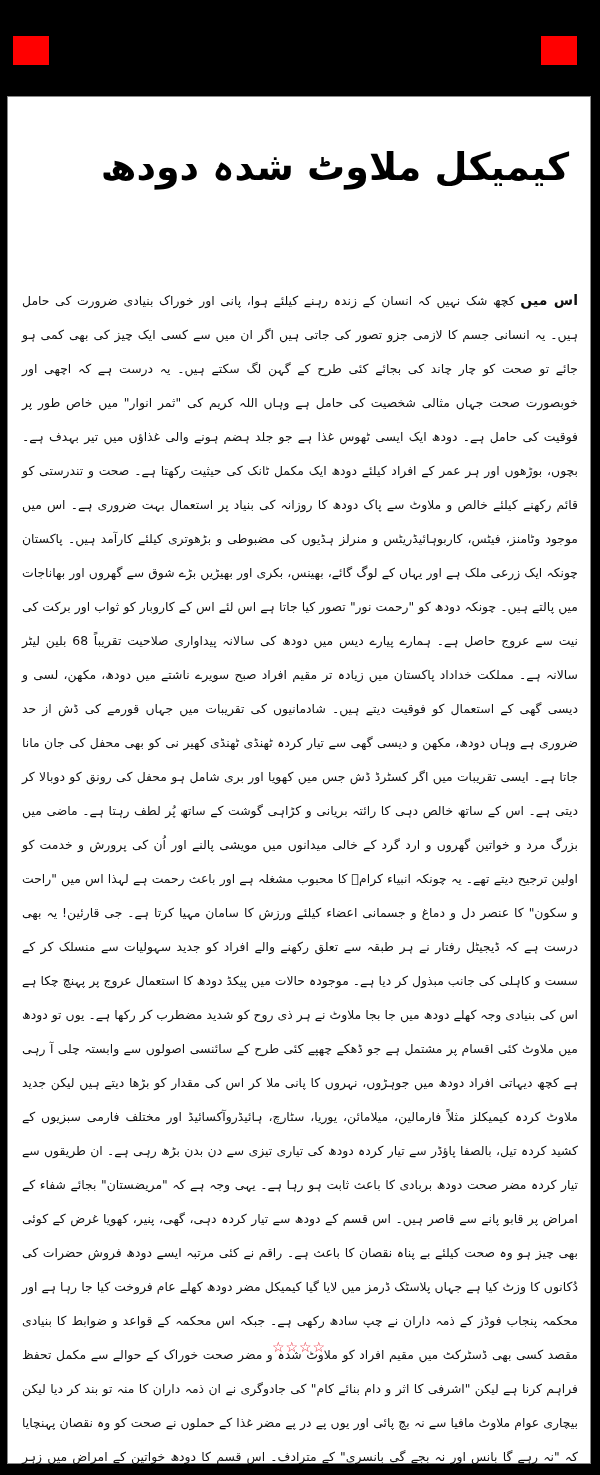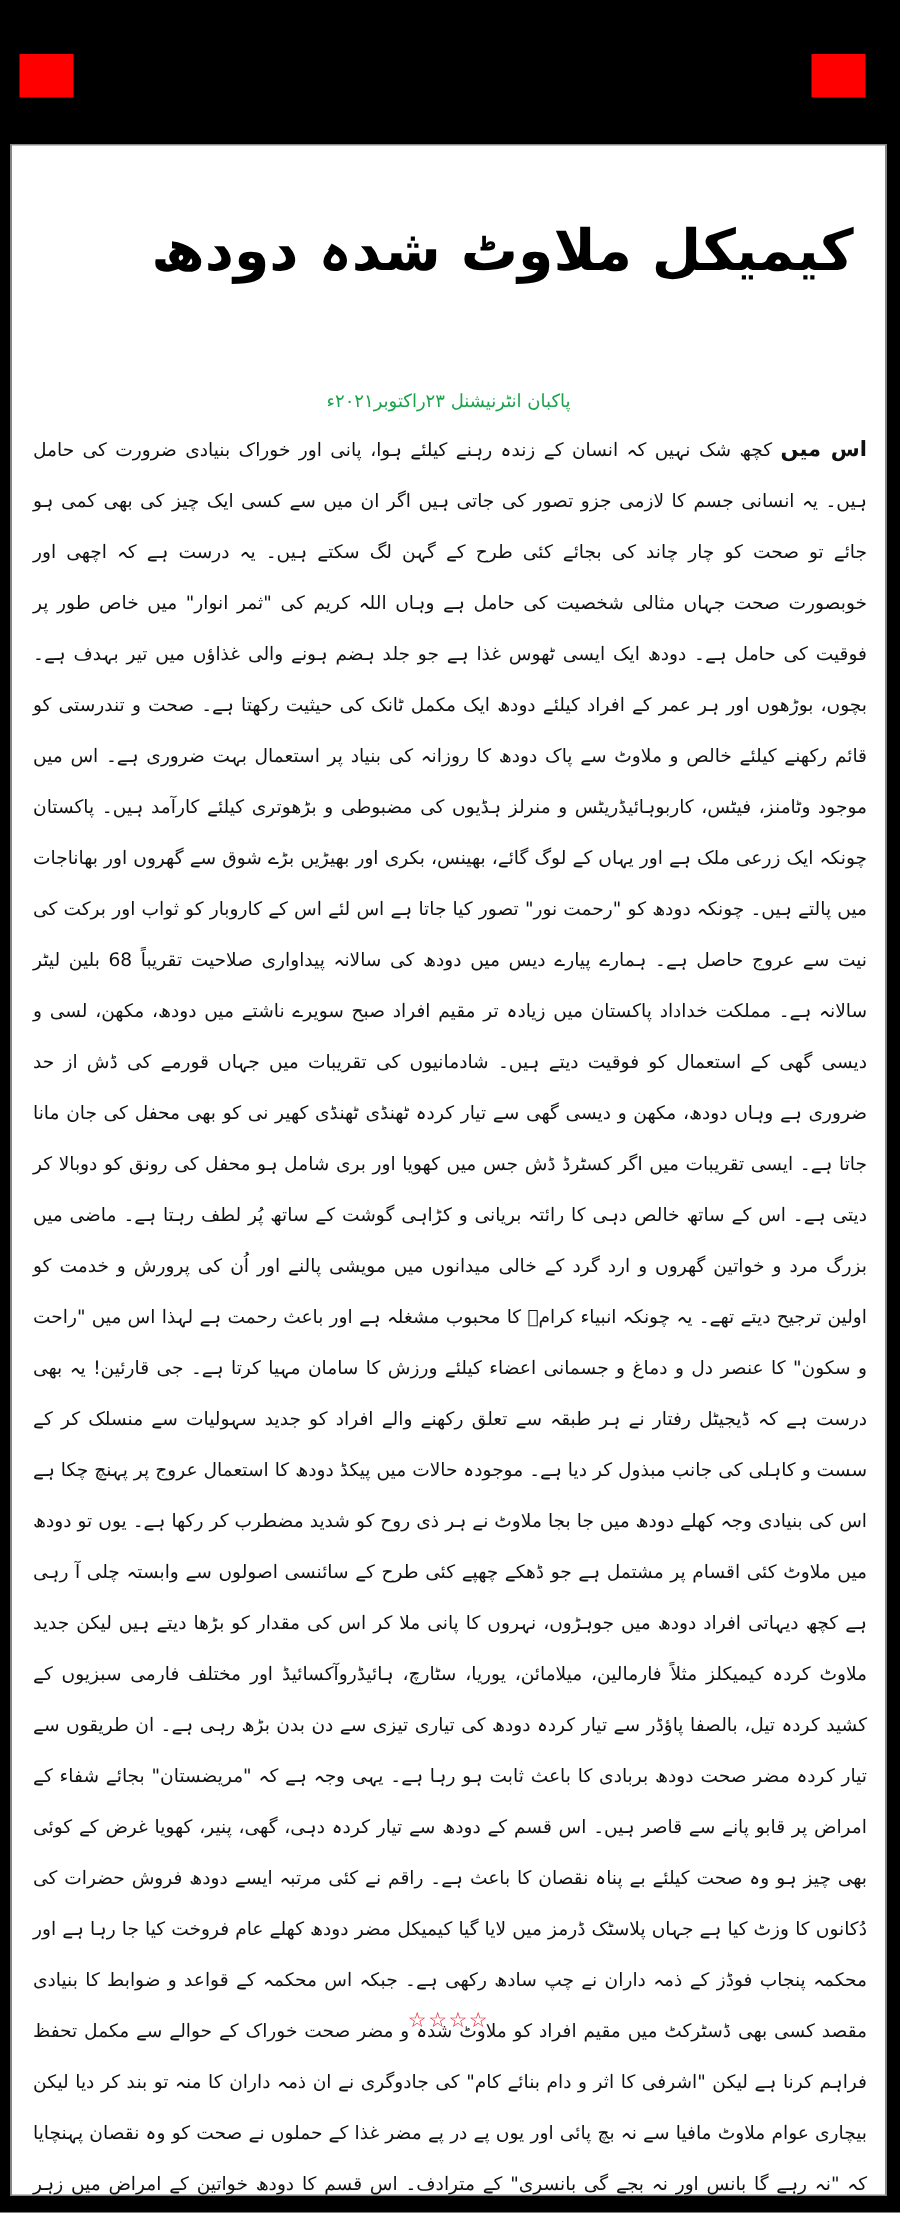--- a/index.html
+++ b/index.html
@@ -71,21 +71,20 @@
 </head>
 <body>
 
 <div class="top-bar">
   <div class="red-square left"></div>
   <div class="red-square right"></div>
 </div>
 
 <div class="page">
   <div class="headline">کیمیکل ملاوٹ شدہ دودھ</div>
-  <div class="pubdate">پاکبان انٹرنیشنل ۲۳راکتوبر۲۰۲۱ء</div>
 
   <div class="body-text">
     <span class="lead">اس میں</span>
     <span>کچھ شک نہیں کہ انسان کے زندہ رہنے کیلئے ہوا، پانی اور خوراک بنیادی ضرورت کی حامل ہیں۔ یہ انسانی جسم کا لازمی جزو تصور کی جاتی ہیں اگر ان میں سے کسی ایک چیز کی بھی کمی ہو جائے تو صحت کو چار چاند کی بجائے کئی طرح کے گہن لگ سکتے ہیں۔ یہ درست ہے کہ اچھی اور خوبصورت صحت جہاں مثالی شخصیت کی حامل ہے وہاں اللہ کریم کی "ثمر انوار" میں خاص طور پر فوقیت کی حامل ہے۔ دودھ ایک ایسی ٹھوس غذا ہے جو جلد ہضم ہونے والی غذاؤں میں تیر بہدف ہے۔ بچوں، بوڑھوں اور ہر عمر کے افراد کیلئے دودھ ایک مکمل ٹانک کی حیثیت رکھتا ہے۔ صحت و تندرستی کو قائم رکھنے کیلئے خالص و ملاوٹ سے پاک دودھ کا روزانہ کی بنیاد پر استعمال بہت ضروری ہے۔ اس میں موجود وٹامنز، فیٹس، کاربوہائیڈریٹس و منرلز ہڈیوں کی مضبوطی و بڑھوتری کیلئے کارآمد ہیں۔ پاکستان چونکہ ایک زرعی ملک ہے اور یہاں کے لوگ گائے، بھینس، بکری اور بھیڑیں بڑے شوق سے گھروں اور بھاناجات میں پالتے ہیں۔ چونکہ دودھ کو "رحمت نور" تصور کیا جاتا ہے اس لئے اس کے کاروبار کو ثواب اور برکت کی نیت سے عروج حاصل ہے۔ ہمارے پیارے دیس میں دودھ کی سالانہ پیداواری صلاحیت تقریباً 68 بلین لیٹر سالانہ ہے۔ مملکت خداداد پاکستان میں زیادہ تر مقیم افراد صبح سویرے ناشتے میں دودھ، مکھن، لسی و دیسی گھی کے استعمال کو فوقیت دیتے ہیں۔ شادمانیوں کی تقریبات میں جہاں قورمے کی ڈش از حد ضروری ہے وہاں دودھ، مکھن و دیسی گھی سے تیار کردہ ٹھنڈی ٹھنڈی کھیر نی کو بھی محفل کی جان مانا جاتا ہے۔ ایسی تقریبات میں اگر کسٹرڈ ڈش جس میں کھویا اور بری شامل ہو محفل کی رونق کو دوبالا کر دیتی ہے۔ اس کے ساتھ خالص دہی کا رائتہ بریانی و کڑاہی گوشت کے ساتھ پُر لطف رہتا ہے۔ ماضی میں بزرگ مرد و خواتین گھروں و ارد گرد کے خالی میدانوں میں مویشی پالنے اور اُن کی پرورش و خدمت کو اولین ترجیح دیتے تھے۔ یہ چونکہ انبیاء کرامؑ کا محبوب مشغلہ ہے اور باعث رحمت ہے لہذا اس میں "راحت و سکون" کا عنصر دل و دماغ و جسمانی اعضاء کیلئے ورزش کا سامان مہیا کرتا ہے۔ جی قارئین! یہ بھی درست ہے کہ ڈیجیٹل رفتار نے ہر طبقہ سے تعلق رکھنے والے افراد کو جدید سہولیات سے منسلک کر کے سست و کاہلی کی جانب مبذول کر دیا ہے۔ موجودہ حالات میں پیکڈ دودھ کا استعمال عروج پر پہنچ چکا ہے اس کی بنیادی وجہ کھلے دودھ میں جا بجا ملاوٹ نے ہر ذی روح کو شدید مضطرب کر رکھا ہے۔ یوں تو دودھ میں ملاوٹ کئی اقسام پر مشتمل ہے جو ڈھکے چھپے کئی طرح کے سائنسی اصولوں سے وابستہ چلی آ رہی ہے کچھ دیہاتی افراد دودھ میں جوہڑوں، نہروں کا پانی ملا کر اس کی مقدار کو بڑھا دیتے ہیں لیکن جدید ملاوٹ کردہ کیمیکلز مثلاً فارمالین، میلامائن، یوریا، سٹارچ، ہائیڈروآکسائیڈ اور مختلف فارمی سبزیوں کے کشید کردہ تیل، بالصفا پاؤڈر سے تیار کردہ دودھ کی تیاری تیزی سے دن بدن بڑھ رہی ہے۔ ان طریقوں سے تیار کردہ مضر صحت دودھ بربادی کا باعث ثابت ہو رہا ہے۔ یہی وجہ ہے کہ "مریضستان" بجائے شفاء کے امراض پر قابو پانے سے قاصر ہیں۔ اس قسم کے دودھ سے تیار کردہ دہی، گھی، پنیر، کھویا غرض کے کوئی بھی چیز ہو وہ صحت کیلئے بے پناہ نقصان کا باعث ہے۔ راقم نے کئی مرتبہ ایسے دودھ فروش حضرات کی دُکانوں کا وزٹ کیا ہے جہاں پلاسٹک ڈرمز میں لایا گیا کیمیکل مضر دودھ کھلے عام فروخت کیا جا رہا ہے اور محکمہ پنجاب فوڈز کے ذمہ داران نے چپ سادھ رکھی ہے۔ جبکہ اس محکمہ کے قواعد و ضوابط کا بنیادی مقصد کسی بھی ڈسٹرکٹ میں مقیم افراد کو ملاوٹ شدہ و مضر صحت خوراک کے حوالے سے مکمل تحفظ فراہم کرنا ہے لیکن "اشرفی کا اثر و دام بنائے کام" کی جادوگری نے ان ذمہ داران کا منہ تو بند کر دیا لیکن بیچاری عوام ملاوٹ مافیا سے نہ بچ پائی اور یوں پے در پے مضر غذا کے حملوں نے صحت کو وہ نقصان پہنچایا کہ "نہ رہے گا بانس اور نہ بجے گی بانسری" کے مترادف۔ اس قسم کا دودھ خواتین کے امراض میں زہر قاتل کا کردار کرتا ہے خاص طور پر حاملہ خواتین جن کیلئے وٹامنز بروقت ضروری ہیں اگر ایسے میں یہ دودھ مہیا کر دیا جائے تو زچہ بچہ دونوں موت کے منہ میں چلے جاتے ہیں۔ اس طرح کے دودھ کے استعمال سے مختلف امراض مثلاً آنکھوں کی بینائی، ڈائریا، متلی، قے، آدھے سر کا درد، گردوں و معدہ کے امراض میں تیزی سے اضافہ ہو رہا ہے۔ خواتین کیلئے ضروری ہے کہ وہ کچن میں دودھ کو چیک کر کے استعمال کے قابل بنائیں مثلاً دودھ میں چند قطرے لیموں نچوڑ دیں اگر دودھ پھٹ جائے تو یہ خالص ہونے کی علامت ہے اور اگر دودھ پھٹنے کی بجائے جیلی کی سی شکل اختیار کر لے تو یہ کیمیکل دودھ ہے اور اس سے اجتناب از حد ضروری ہے۔ ہمارے ملک میں محکمہ فوڈز کی غفلت کے سبب گذشتہ کئی سالوں سے "دودھ ملاوٹ مافیا" اپنے سفاک منصوبوں کی تکمیل میں تیزی سے سرگرم ہے اور رات و رات کروڑ پتی بننے کا شوق خوب عروج کی طرف گامزن ہے۔ ہمارے دیس میں ایک کلو دودھ کی قیمت -/200 تا -/150 روپے سے تجاوز کر چکی ہے اور پرائیویٹ لمیٹڈ کمپنیوں کا دودھ -/400 تا -/350 روپے لیٹر تک جا پہنچا ہے۔ جی قارئین! خود ساختہ آفت زدہ مہنگائی کے اس دور میں سفید پوش بلکتی عوام و بچوں کیلئے دودھ ایک خواب کی سی حیثیت اختیار کر چکا ہے۔ مستقبل کے یہ معمار جدید تقاضوں سے ہم آہنگ تو ہو چکے ہیں لیکن جسمانی توانائی میں کمی کا شکار ہیں۔ یہ ایک سوالیہ نشان ہے جس کا جواب شاید ارباب اقتدار کے پاس موجود ہو لیکن کون سنے گا کس کو سنائیں اس لئے ہم چپ رہتے ہیں۔</span>
   </div>
 
   <div class="stars" style="top:1242px;">☆☆☆☆</div>
 </div>
 
 </body></html>

